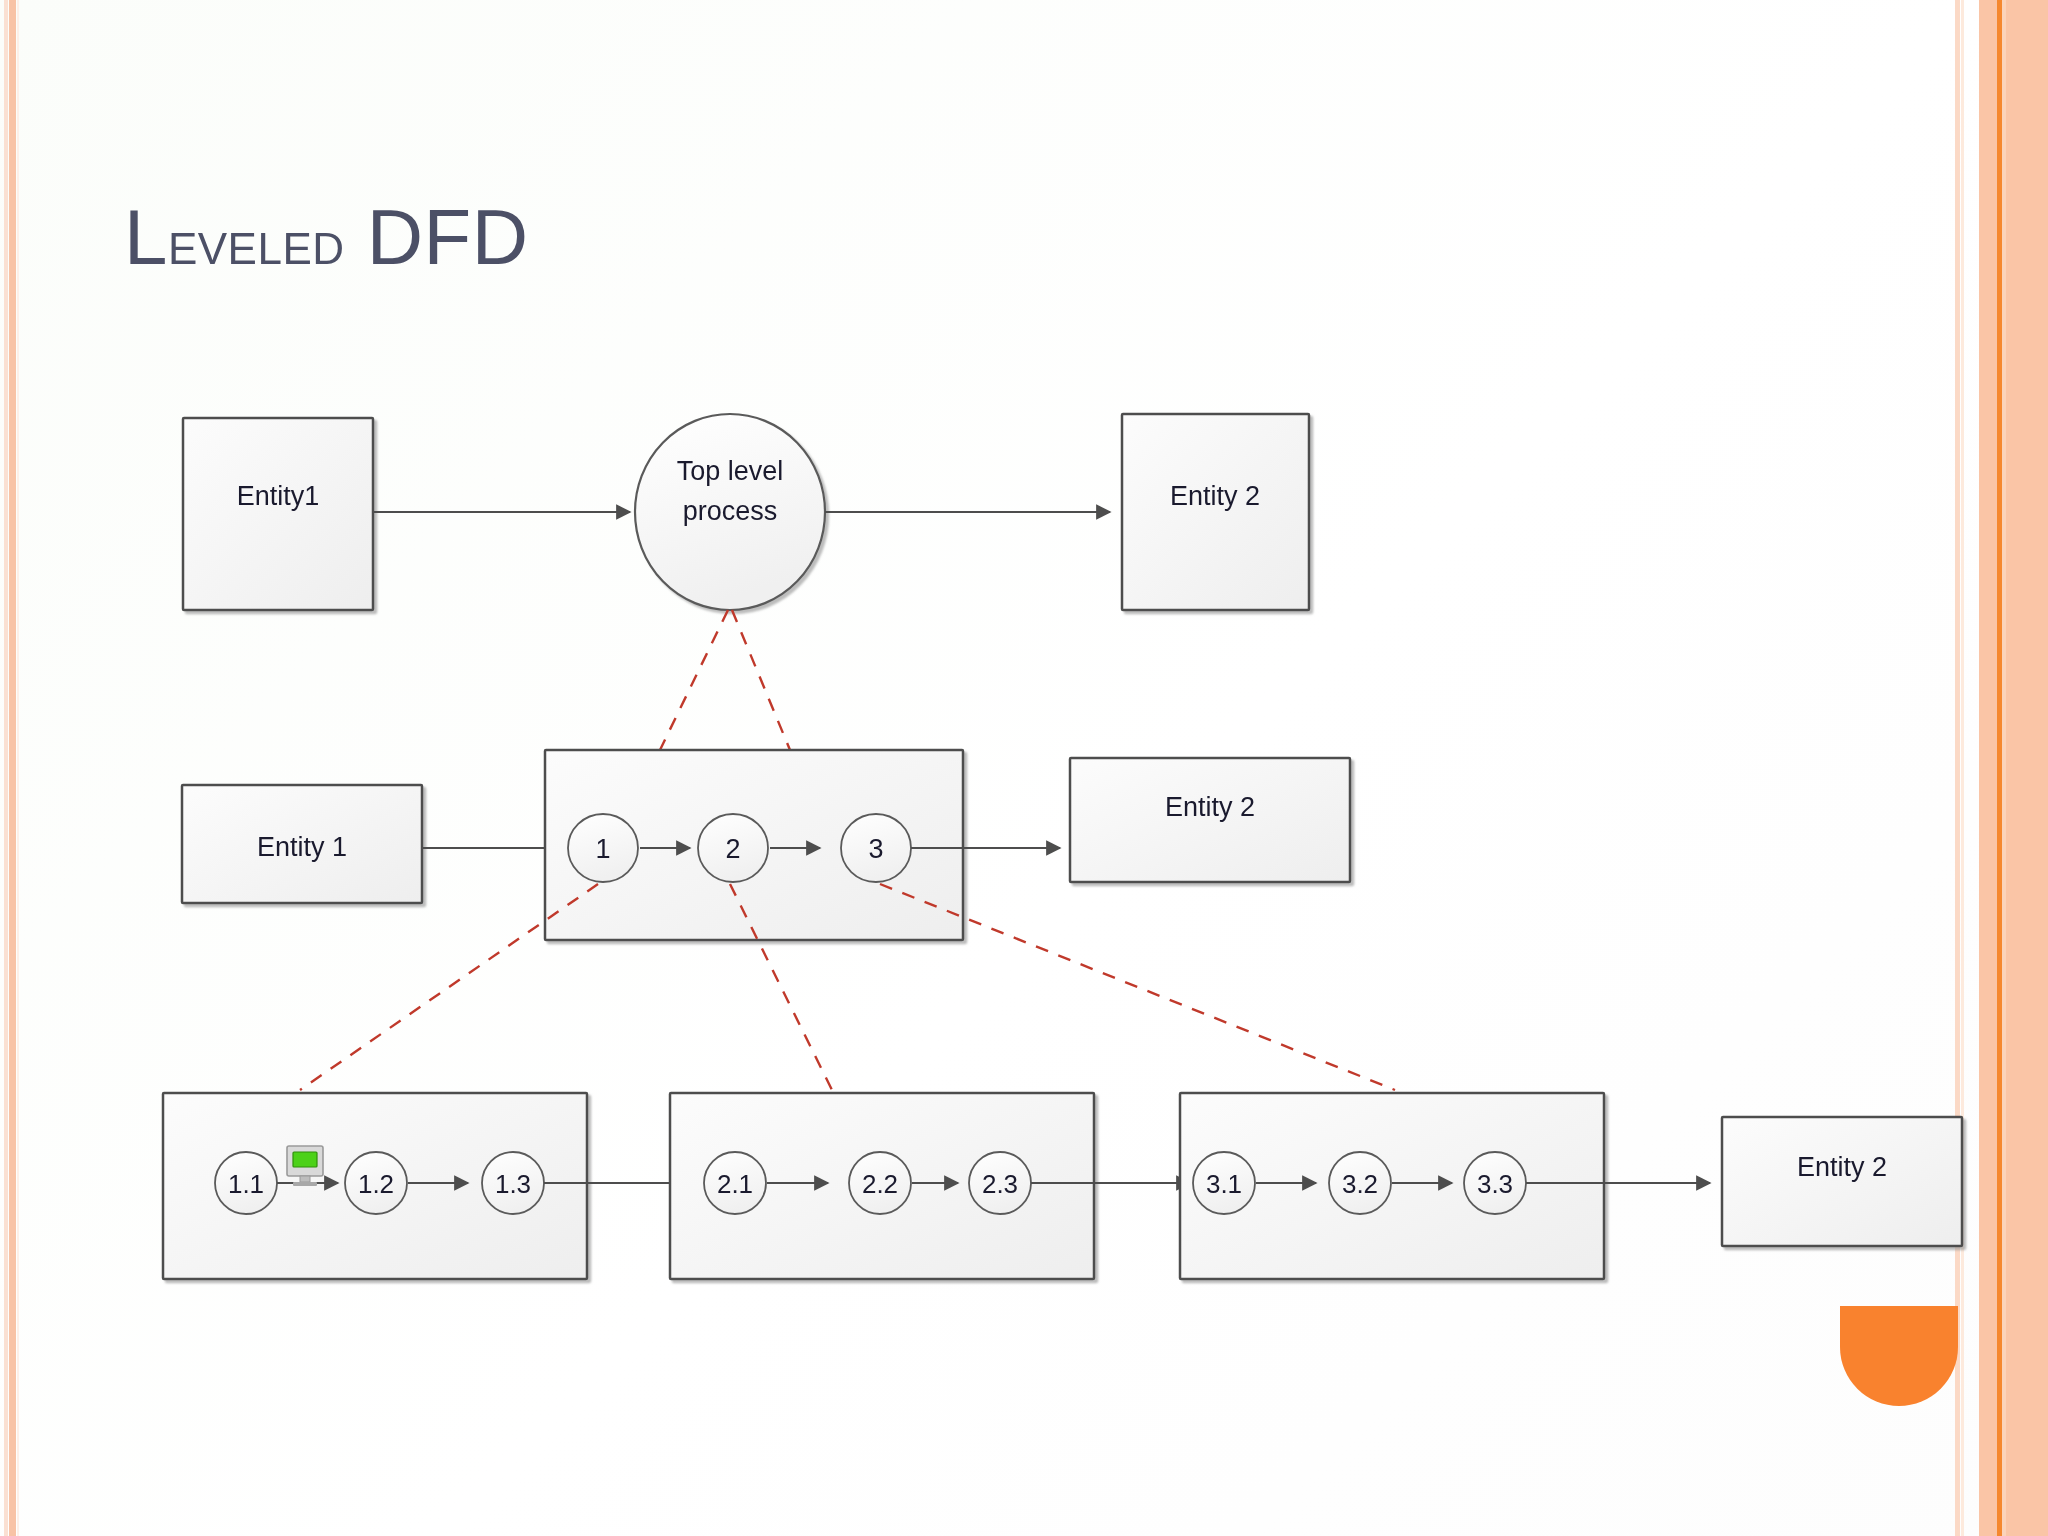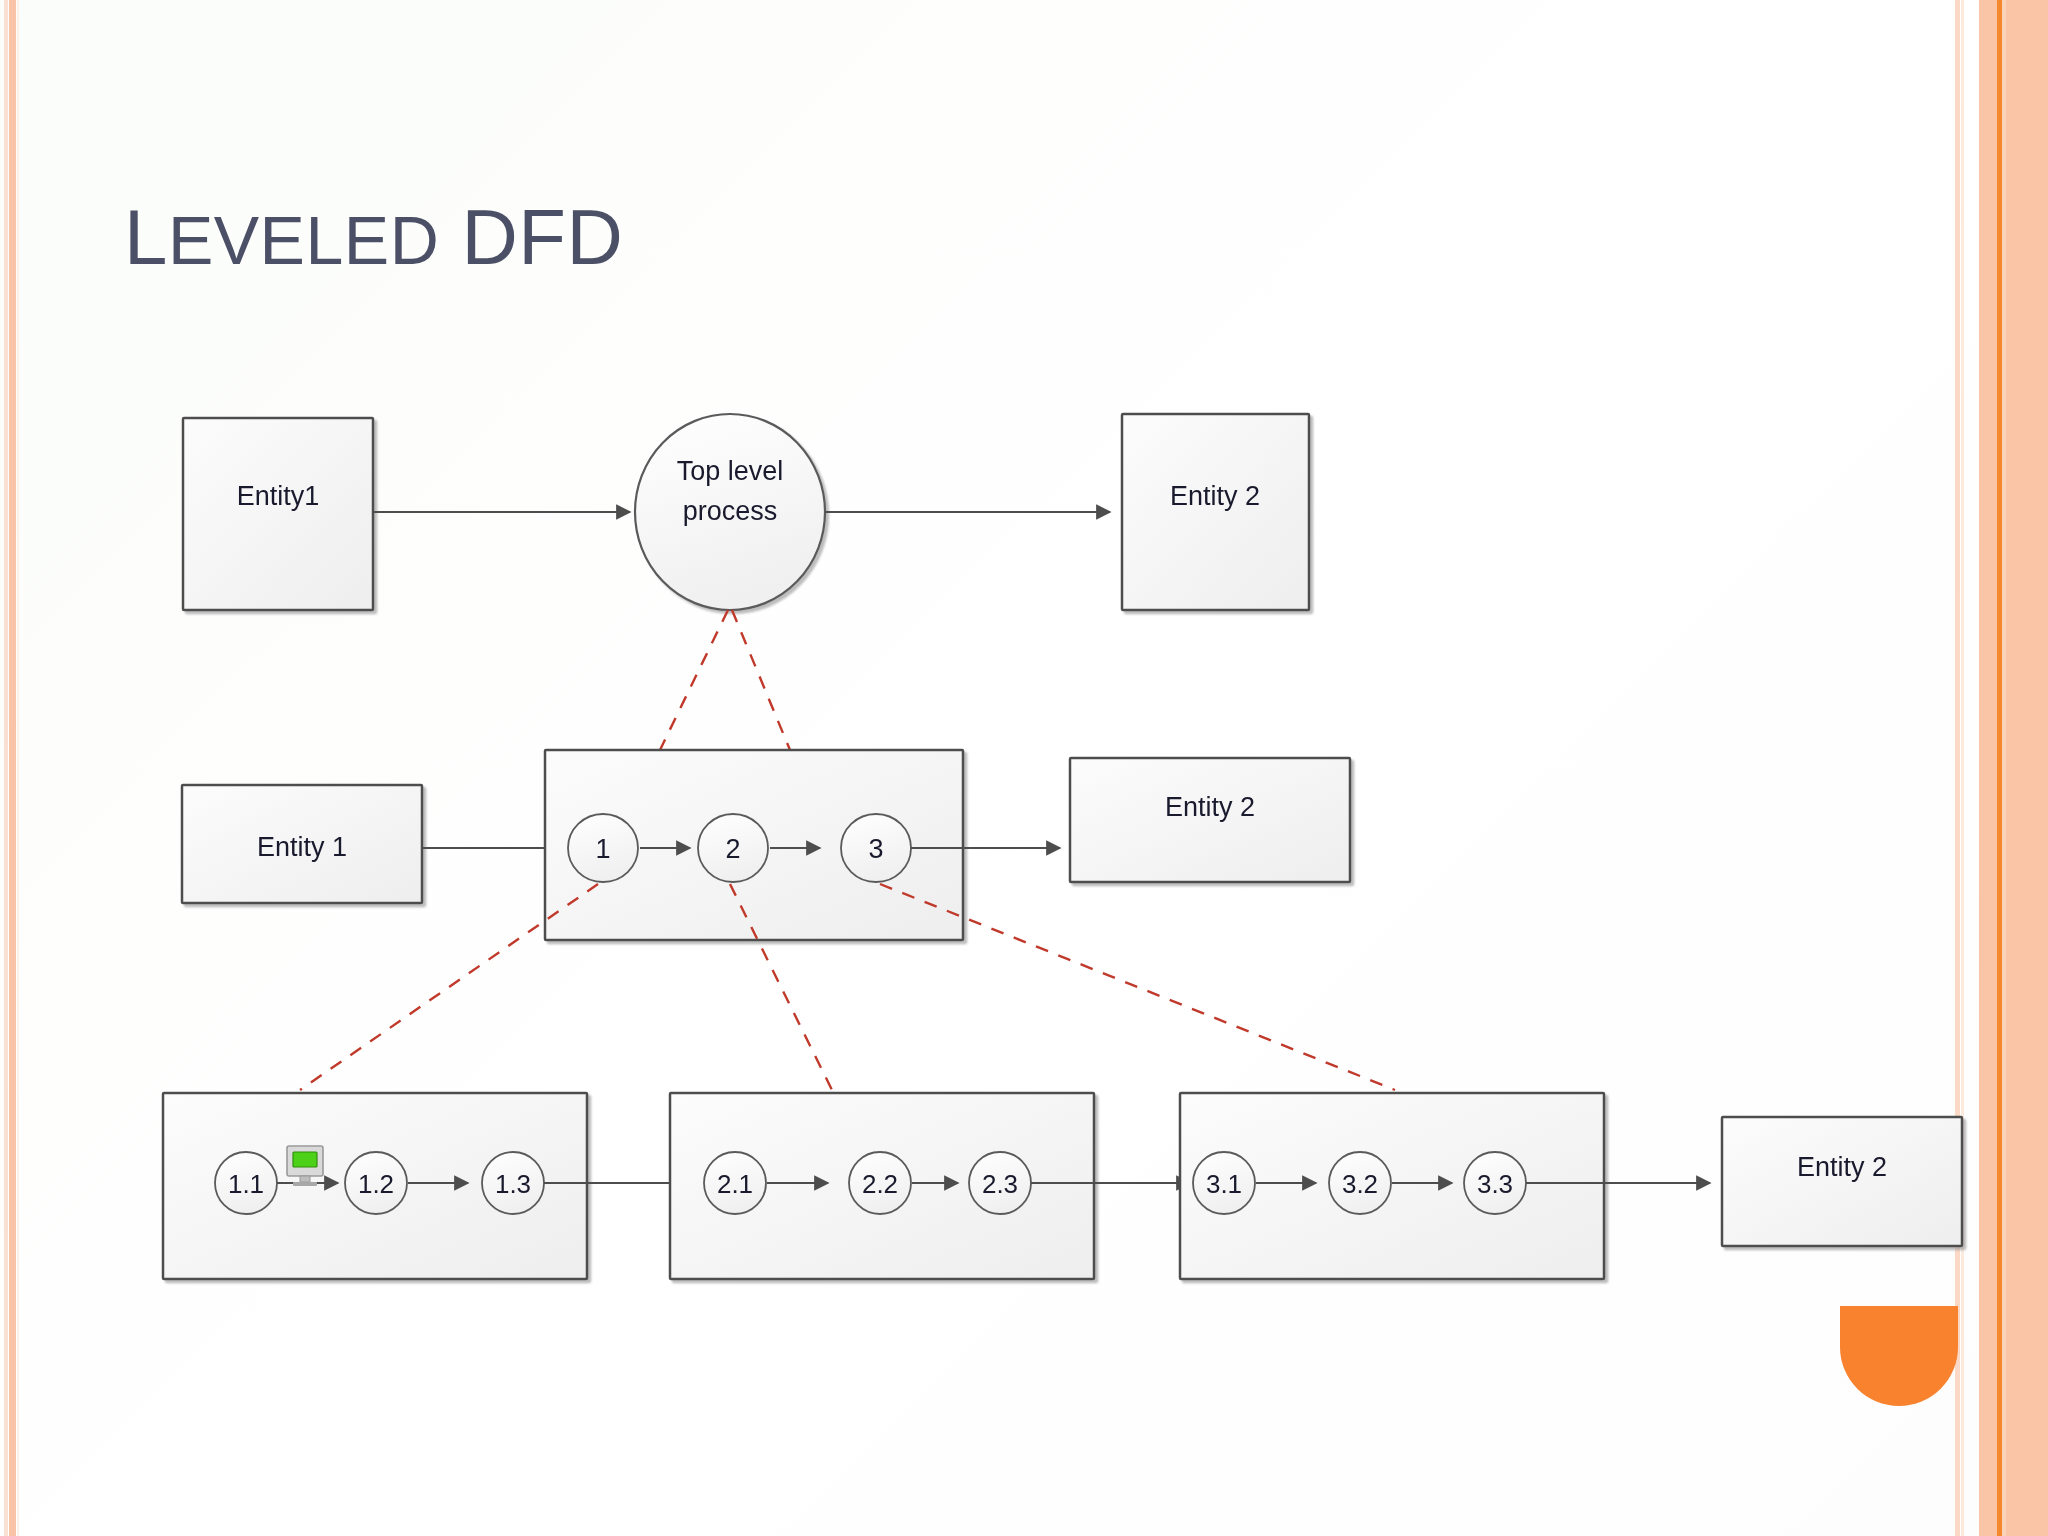--- a/index.html
+++ b/index.html
@@ -37,21 +37,21 @@
     top: 198px;
     color: #4c5066;
     font-family: "Liberation Sans", sans-serif;
     font-weight: 400;
     font-size: 78px;
     letter-spacing: 0.5px;
     white-space: nowrap;
     line-height: 1;
   }
   #title .cap { font-size: 78px; }
-  #title .sc  { font-size: 68px; }
+  #title .sc  { font-size: 44px; }
   #title .abbr { font-size: 78px; }
 
   
   #diagram {
     position: absolute;
     left: 0;
     top: 0;
     width: 2048px;
     height: 1536px;
   }

